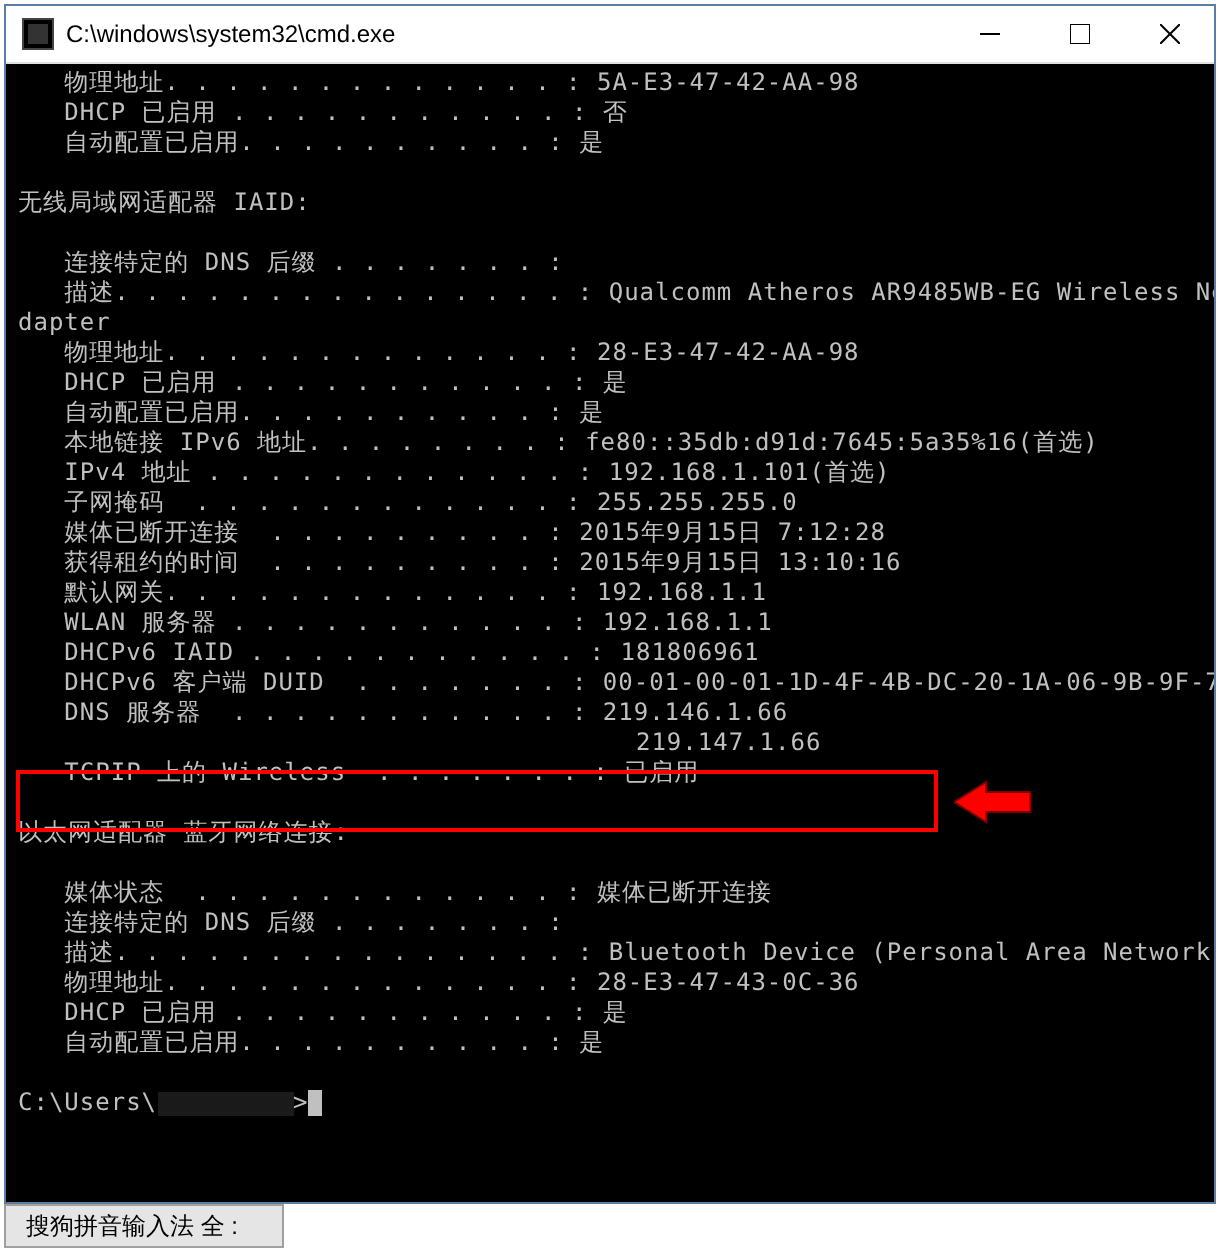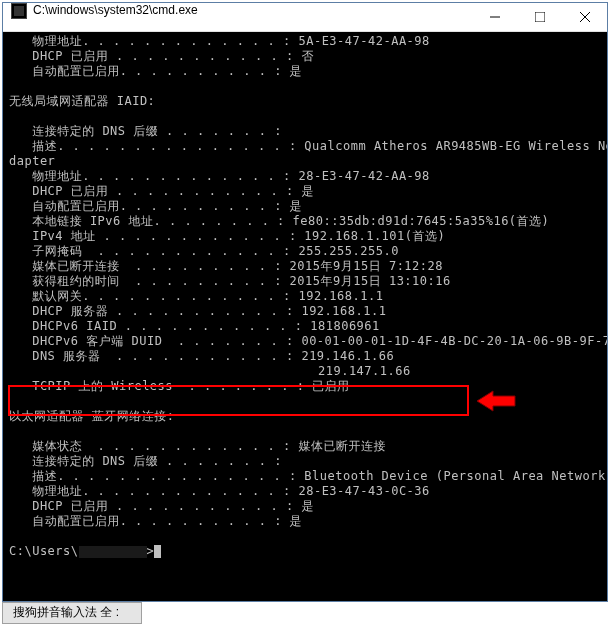--- a/index.html
+++ b/index.html
@@ -1,28 +1,28 @@
 <!DOCTYPE html>
 <html><head>
   <meta charset="utf-8">
   <style>
     * { margin: 0; padding: 0; box-sizing: border-box; }
     body { width: 612px; height: 627px; font-family: Arial, sans-serif; position: relative; background: #fff; }
     .window { width: 606px; height: 600px; border: 1px solid #5c7ea5; background: #fff; position: relative; margin: 2px; }
-    .titlebar { height: 29px; background: #fff; display: flex; border-bottom: 1px solid #e1e1e1; }
+    .titlebar { height: 29px; background: #fff; display: flex; align-items: center; border-bottom: 1px solid #e1e1e1; }
     .titlebar-icon { width: 16px; height: 16px; margin: 0 6px 0 8px; background: #000; border: 1px solid #444; position: relative; }
     .titlebar-icon::after { content: ''; position: absolute; top: 2px; left: 2px; right: 2px; bottom: 2px; background: #333; }
     .titlebar-title { flex: 1; font-size: 12px; color: #000; }
     .winbtns { display: flex; height: 100%; }
     .winbtn { width: 45px; display: flex; align-items: center; justify-content: center; font-size: 12px; color: #000; }
     .winbtn svg { stroke: #000; stroke-width: 1; fill: none; }
     .console { background: #000; color: #c0c0c0; font-family: "NSimSun", "SimSun", "Consolas", monospace; font-size: 12px; line-height: 15px; padding: 2px 6px; height: calc(100% - 29px); white-space: pre; overflow: hidden; letter-spacing: .5px; position: relative; }
     .highlight-box { position: absolute; border: 2px solid #ff0000; pointer-events: none; z-index: 5; }
     .arrow { position: absolute; z-index: 6; }
-    .ime-bar { position: absolute; bottom: 3px; left: 2px; height: 22px; background: #e5e5e5; border: 1px solid #a0a0a0; padding: 2px 10px; font-size: 12px; font-family: "SimSun", sans-serif; display: flex; align-items: flex-end; width: 140px; }
+    .ime-bar { position: absolute; bottom: 3px; left: 2px; height: 22px; background: #e5e5e5; border: 1px solid #a0a0a0; padding: 2px 10px; font-size: 12px; font-family: "SimSun", sans-serif; display: flex; align-items: center; width: 140px; }
     .cursor { display: inline-block; width: 7px; height: 13px; background: #c0c0c0; vertical-align: middle; animation: blink 1s step-end infinite; }
     @keyframes blink { 50% { opacity: 0; } }
     .redacted { background: #1a1a1a; display: inline-block; width: 68px; height: 12px; vertical-align: middle; }
   </style>
 </head>
 <body>
 
 <div class="window">
   <div class="titlebar">
     <div class="titlebar-icon"></div>
@@ -57,21 +57,21 @@
 <span>dapter</span>
 <span>   物理地址. . . . . . . . . . . . . : 28-E3-47-42-AA-98</span>
 <span>   DHCP 已启用 . . . . . . . . . . . : 是</span>
 <span>   自动配置已启用. . . . . . . . . . : 是</span>
 <span>   本地链接 IPv6 地址. . . . . . . . : fe80::35db:d91d:7645:5a35%16(首选)</span>
 <span>   IPv4 地址 . . . . . . . . . . . . : 192.168.1.101(首选)</span>
 <span>   子网掩码  . . . . . . . . . . . . : 255.255.255.0</span>
 <span>   媒体已断开连接  . . . . . . . . . : 2015年9月15日 7:12:28</span>
 <span>   获得租约的时间  . . . . . . . . . : 2015年9月15日 13:10:16</span>
 <span>   默认网关. . . . . . . . . . . . . : 192.168.1.1</span>
-<span>   DHCP 服务器 . . . . . . . . . . . : 192.168.1.1</span>
+<span>   WLAN 服务器 . . . . . . . . . . . : 192.168.1.1</span>
 <span>   DHCPv6 IAID . . . . . . . . . . . : 181806961</span>
 <span>   DHCPv6 客户端 DUID  . . . . . . . : 00-01-00-01-1D-4F-4B-DC-20-1A-06-9B-9F-7A</span>
 <span>   DNS 服务器  . . . . . . . . . . . : 219.146.1.66</span>
 <span>                                        219.147.1.66</span>
 <span>   TCPIP 上的 Wireless  . . . . . . . : 已启用</span>
 
 <span>以太网适配器 蓝牙网络连接:</span>
 
 <span>   媒体状态  . . . . . . . . . . . . : 媒体已断开连接</span>
 <span>   连接特定的 DNS 后缀 . . . . . . . : </span>

